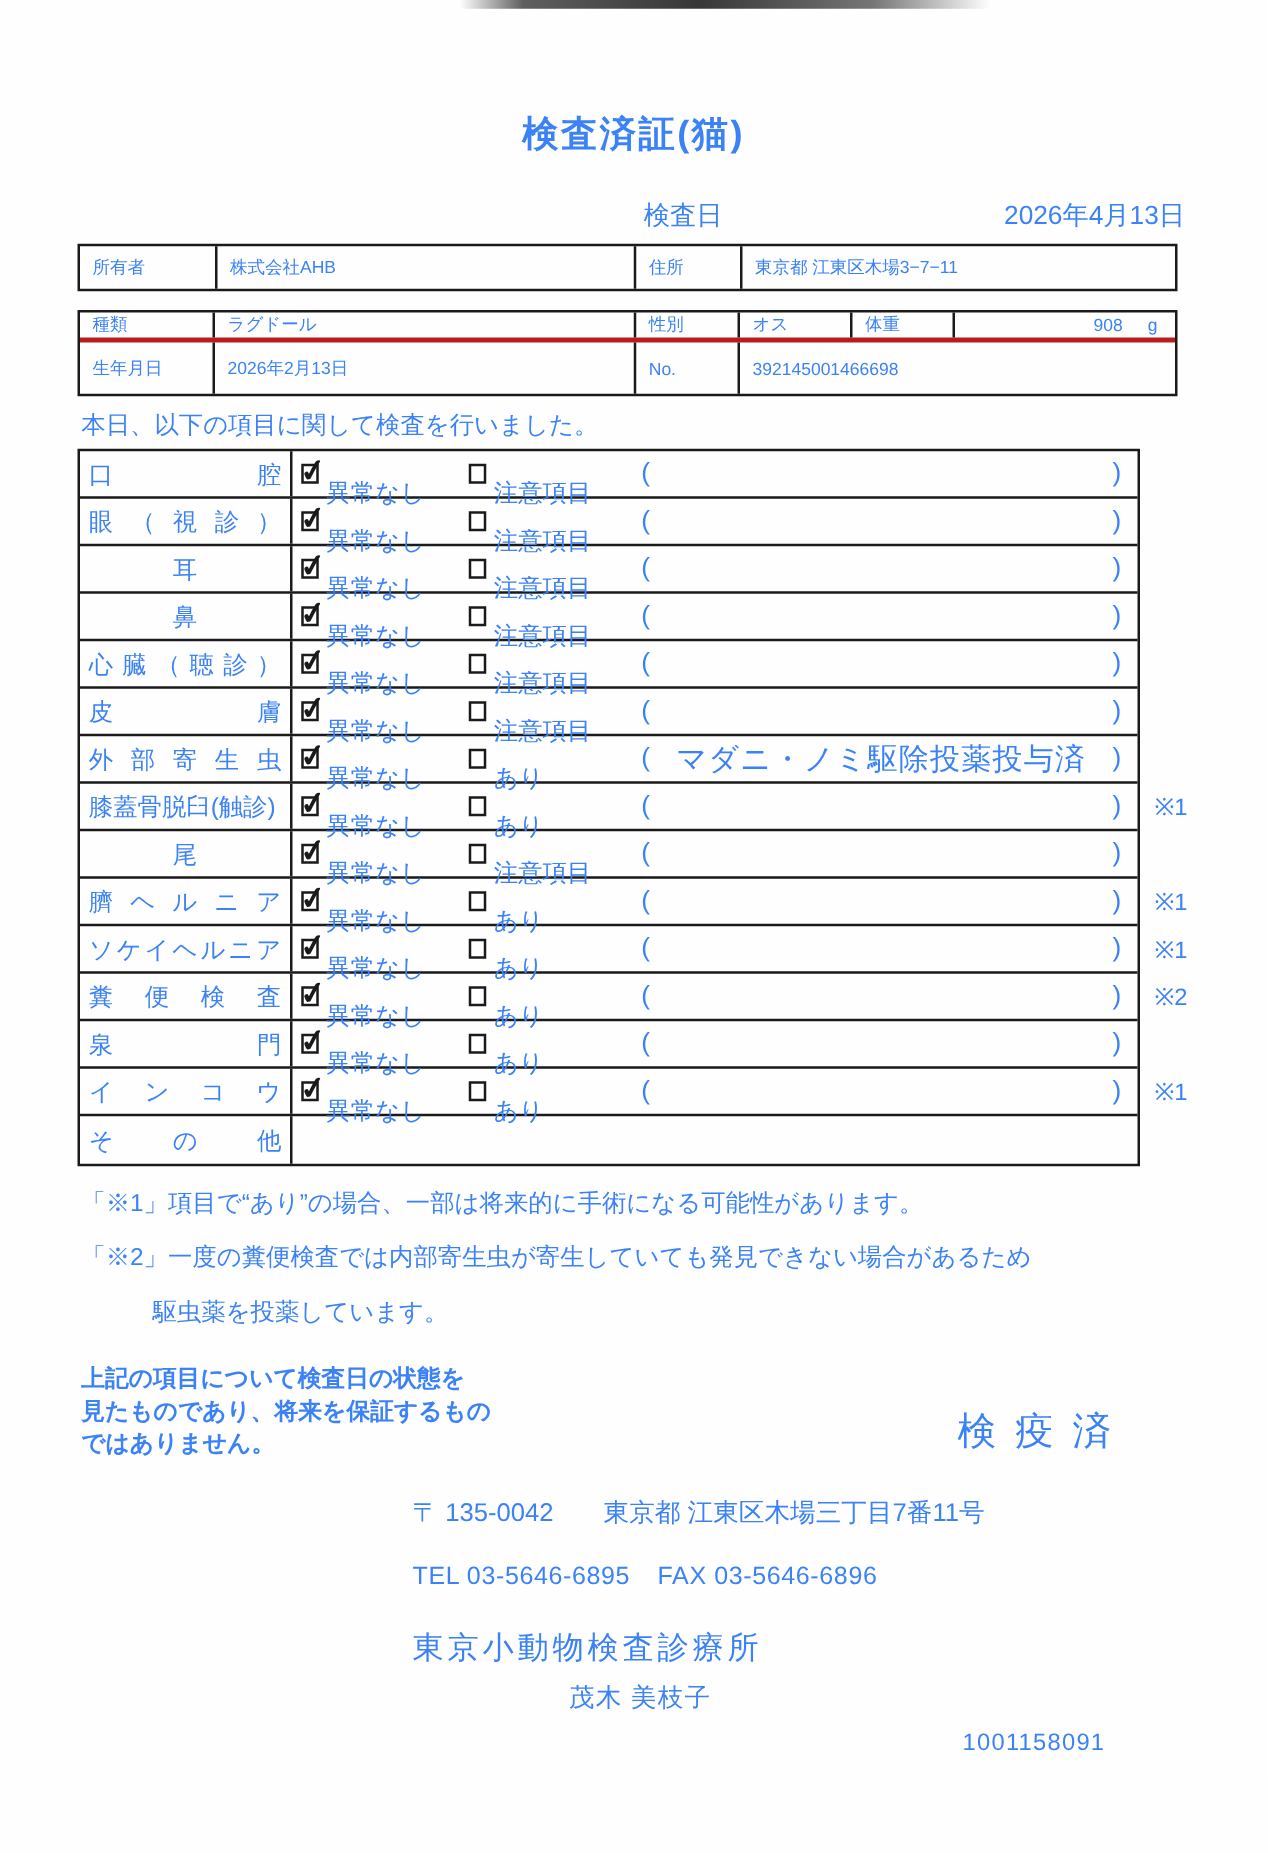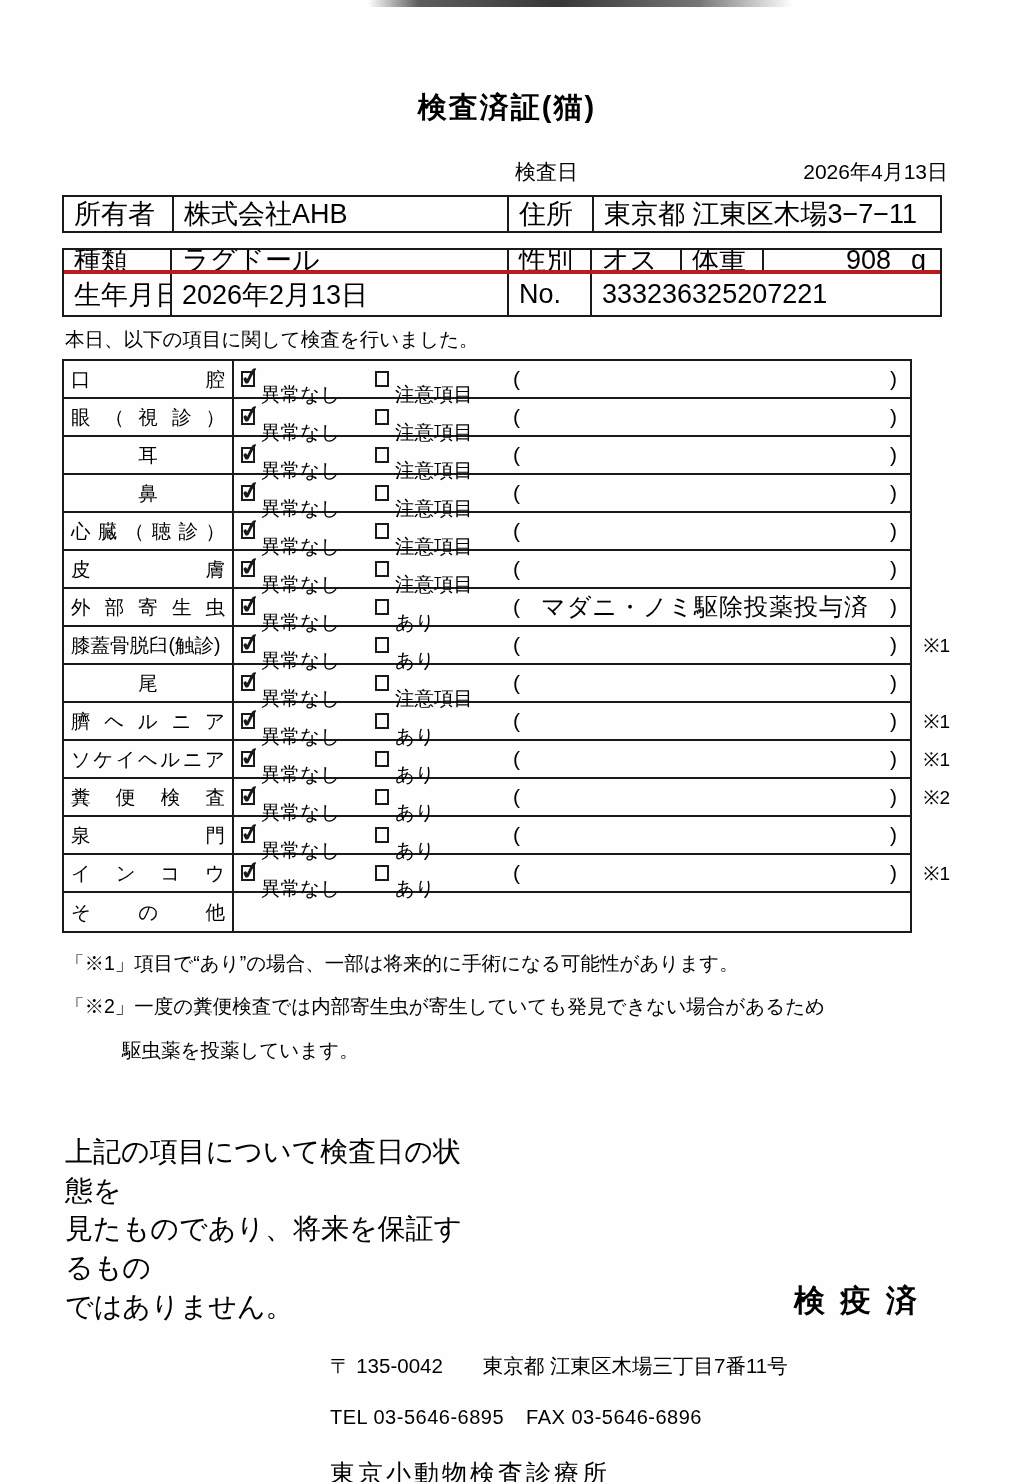--- a/index.html
+++ b/index.html
@@ -3,21 +3,21 @@
 <meta charset="utf-8">
 <style>
   * { box-sizing: border-box; }
   html,body { margin:0; padding:0; background:#ffffff; }
   .page {
     position: relative;
     width: 1014px;
     height: 1482px;
     background: #fefefe;
     font-family: "Liberation Sans", sans-serif;
-    color: #000000;
+    color: #3b82f6;
     overflow: hidden;
   }
   .scan-artifact {
     position:absolute; top:0; left:368px; width:424px; height:7px;
     background: linear-gradient(90deg, rgba(40,40,40,0) 0%, rgba(40,40,40,.75) 12%, rgba(20,20,20,.85) 45%, rgba(60,60,60,.7) 78%, rgba(40,40,40,0) 100%);
     border-radius: 0 0 3px 3px;
   }
   .title {
     margin: 88px 0 0 0;
     text-align: center;
@@ -34,21 +34,21 @@
   .date-label { margin-left: 453px; }
   .date-value { margin-left: auto; padding-right: 4px; }
 
   
   .tbl { margin: 0 62px; border: 2px solid #1a1a1a; width: 880px; }
   .owner-table { margin-top: 9px; }
   .o-row { display: grid; grid-template-columns: 108px 335px 85px 1fr; height: 34px; }
   .pet-table { margin-top: 15px; }
   .pt-row1 { display: grid; grid-template-columns: 106px 337px 83px 90px 82px 1fr; height: 24px; border-bottom: 4px solid #b91c1c; }
   .pt-row2 { display: grid; grid-template-columns: 106px 337px 83px 1fr; height: 41px; }
-  .cell { display:flex; align-items:center; padding: 0 10px; font-size: 27px; white-space: nowrap; overflow: hidden; text-align: right; }
+  .cell { display:flex; align-items:center; padding: 0 10px; font-size: 14px; white-space: nowrap; overflow: hidden; text-align: right; }
   .bl { border-left: 2px solid #1a1a1a; }
   .weight-cell { justify-content: flex-end; gap: 20px; padding-right: 14px; }
 
   .intro { margin: 9px 62px 0 65px; font-size: 19.5px; }
 
   
   .checklist { margin: 6px 62px 0 62px; width: 850px; border: 2px solid #1a1a1a; }
   .chk-row { display: flex; height: 38px; border-bottom: 2px solid #1a1a1a; }
   .chk-row:last-child { border-bottom: none; }
   .chk-label {
@@ -76,22 +76,22 @@
   .paren { flex: none; }
   .paren-text { flex: 1; text-align: center; font-size: 19px; }
   .paren-text.filled { font-size: 24px; letter-spacing: 1px; white-space: nowrap; }
   .row-note { position: absolute; right: -40px; top: 50%; transform: translateY(-50%); font-size: 19px; }
 
   .notes { margin: 10px 62px 0 65px; font-size: 19.5px; line-height: 1.3; }
   .notes .note-line { margin-top: 18px; }
   .notes .indent { padding-left: 57px; }
 
   .disclaimer-row { margin: 28px 0 0 65px; display: flex; align-items: flex-end; }
-  .disclaimer { font-size: 28px; font-weight: normal; line-height: 1.38; max-width: 420px; margin-top: 42px; }
-  .stamp { margin-left: auto; margin-right: 82px; margin-bottom: 4px; font-size: 31px; font-weight: bold; letter-spacing: 15px; white-space: nowrap; }
+  .disclaimer { font-size: 19px; font-weight: bold; line-height: 1.38; max-width: 420px; }
+  .stamp { margin-left: auto; margin-right: 110px; margin-bottom: 4px; font-size: 31px; font-weight: normal; letter-spacing: 15px; white-space: nowrap; }
 
   .footer-line1 { margin: 26px 0 0 330px; display: flex; gap: 40px; font-size: 20.5px; }
   .footer-line2 { margin: 26px 0 0 330px; display: flex; gap: 22px; font-size: 20px; letter-spacing: .5px; }
   .clinic { margin: 28px 0 0 330px; font-size: 25px; letter-spacing: 3px; }
   .person { margin: 10px 0 0 455px; font-size: 20.5px; letter-spacing: 1px; }
   .serial { margin: 12px 0 0 770px; font-size: 19px; letter-spacing: 1px; }
 </style>
 </head>
 <body>
 
@@ -123,21 +123,21 @@
       <div class="cell bl">体重</div>
       <div class="cell bl weight-cell">
         <span>908</span>
         <span>g</span>
       </div>
     </div>
     <div class="pt-row2">
       <div class="cell">生年月日</div>
       <div class="cell bl">2026年2月13日</div>
       <div class="cell bl">No.</div>
-      <div class="cell bl">333236325207221</div>
+      <div class="cell bl">392145001466698</div>
     </div>
   </div>
 
   <div class="intro">本日、以下の項目に関して検査を行いました。</div>
 
   <div class="checklist" id="checklist">
       <div class="chk-row">
         <div class="chk-label align-justify">
           <span>口</span>
           <span>腔</span>

